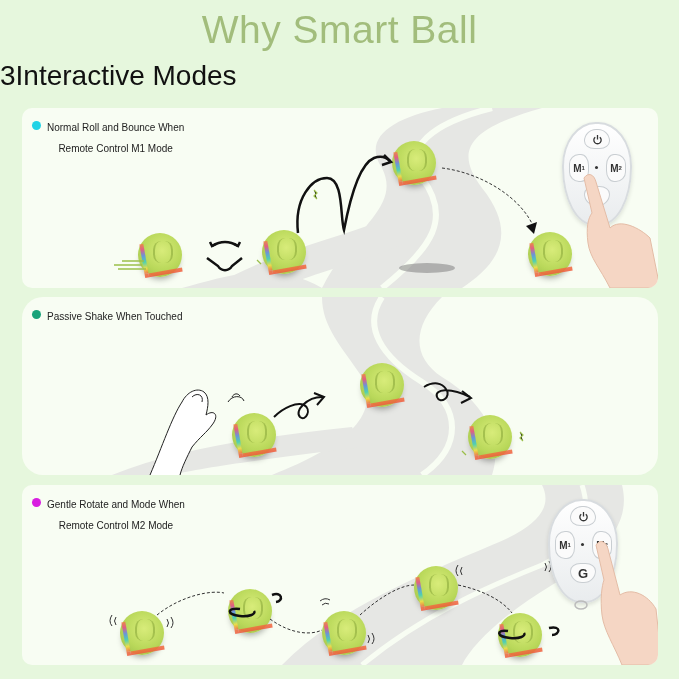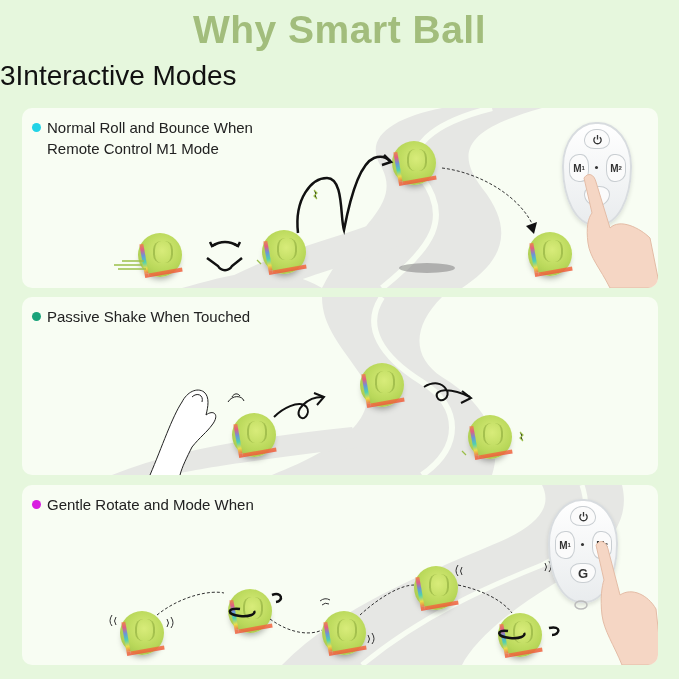--- a/index.html
+++ b/index.html
@@ -4,44 +4,44 @@
 <style>
   html, body { margin: 0; padding: 0; }
   body {
     width: 679px; height: 679px; overflow: hidden;
     background: #e6f7dd;
     font-family: "Liberation Sans", sans-serif;
     position: relative;
   }
   .title {
     position: absolute; left: 0; right: 0; top: 8px;
-    text-align: center; font-weight: bold; font-size: 39px;
+    text-align: center; font-weight: normal; font-size: 39px;
     color: #a2bd7c; letter-spacing: 0.5px;
   }
   .subtitle {
     position: absolute; left: 0; right: 0; top: 60px;
     font-size: 28px; color: #111;
   }
   .panel {
     position: absolute; left: 22px; width: 636px;
     background: #f8fdf3; border-radius: 10px; overflow: hidden;
   }
   #p1 { top: 108px; height: 180px; }
-  #p2 { top: 297px; height: 178px; }
+  #p2 { top: 297px; height: 178px; border-radius: 21px; }
   #p3 { top: 485px; height: 180px; }
   .road { position: absolute; left: 0; top: 0; }
   .caption {
     position: absolute; left: 10px; top: 9px;
-    font-size: 15px; line-height: 21px; color: #222;
+    font-size: 10px; line-height: 21px; color: #222;
   }
   .caption .dot {
     display: inline-block; width: 9px; height: 9px; border-radius: 50%;
     margin-right: 6px; vertical-align: 1px;
   }
-  .caption .line2 { display: block; padding-left: 15px; }
+  .caption .line2 { display: block; padding-left: 15px; text-align: center; }
   .ball {
     position: absolute; width: 44px; height: 44px; border-radius: 50%;
     background: radial-gradient(circle at 55% 40%, #d8ec7a 0%, #b9d85a 55%, #97b846 100%);
     box-shadow: 0 5px 6px -3px rgba(0,0,0,0.35);
   }
   .ball::before {
     content: ""; position: absolute; left: 4px; top: 8px; width: 34px; height: 30px;
     border-left: 4px solid transparent; border-bottom: 4px solid transparent;
     border-radius: 50%;
     border-image: linear-gradient(180deg, #f08a3c, #e84b8a, #5b8cf0, #3fd0c0, #f5e04a, #f05a3c) 1;
@@ -172,20 +172,21 @@
   </svg>
 </div>
 
 <div class="panel" id="p3">
   <svg class="road" width="636" height="180">
     <path d="M260 180 C 320 120, 400 90, 470 60 C 520 40, 530 20, 520 0 L 600 0 C 610 40, 580 70, 530 100 C 480 130, 450 160, 440 180 Z" fill="#e6e7e4"></path>
     <path d="M340 180 C 400 130, 470 100, 520 80 C 560 60, 570 30, 560 0" stroke="#f8fdf3" stroke-width="5" fill="none"></path>
   </svg>
   <div class="caption">
     <span class="dot" style="background:#d81ee0"></span><span>Gentle Rotate and Mode When</span>
+    <span class="line2">Remote Control M2 Mode</span>
   </div>
   <div class="ball" style="left:98px;top:126px;"></div>
   <div class="ball blur" style="left:206px;top:104px;"></div>
   <div class="ball blur" style="left:300px;top:126px;"></div>
   <div class="ball blur" style="left:392px;top:81px;"></div>
   <div class="ball blur" style="left:476px;top:128px;"></div>
   <svg class="overlay" width="636" height="180">
     <g stroke="#333" stroke-width="1" stroke-dasharray="3 2" fill="none">
       <path d="M135 130 C 160 110, 190 105, 202 108"></path>
       <path d="M248 134 C 270 150, 290 150, 300 145"></path>

